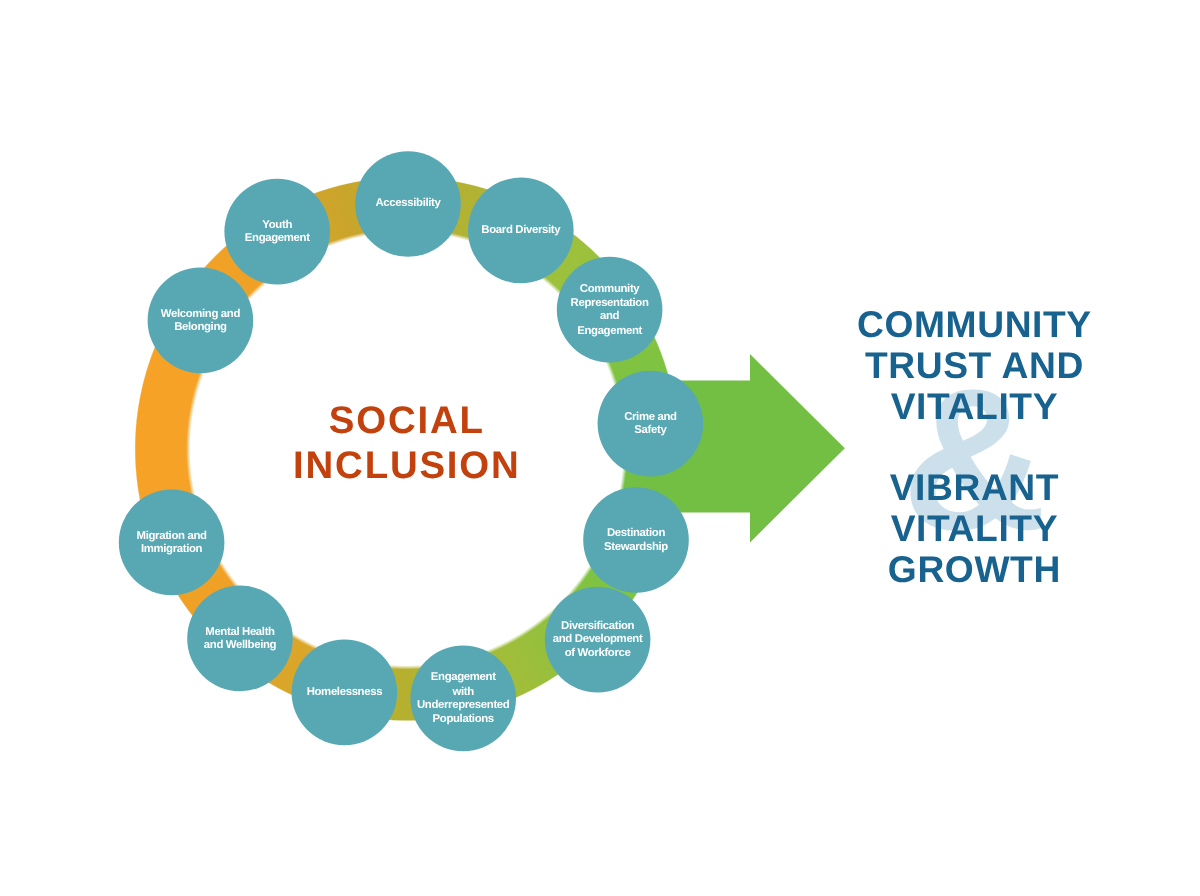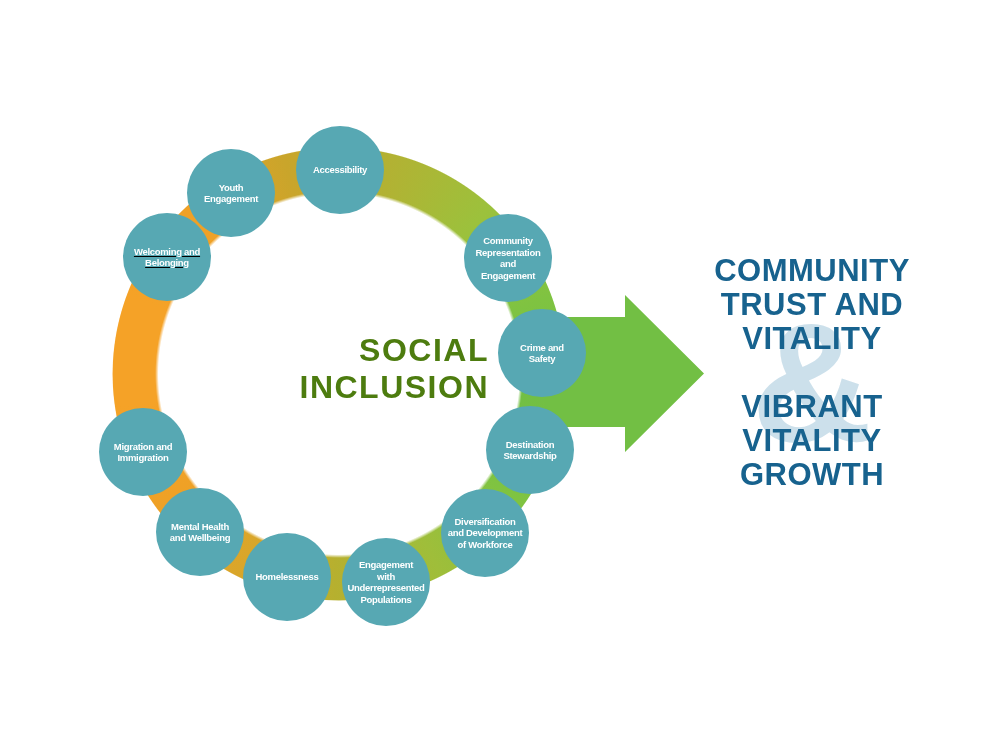--- a/index.html
+++ b/index.html
@@ -65,37 +65,37 @@
     font-weight: bold;
     font-size: 9.5px;
     line-height: 11.5px;
     letter-spacing: -0.3px;
   }
   .b0  { left:296px; top:126px; }   
   .b1  { left:390px; top:148px; }   
   .b2  { left:464px; top:214px; }   
   .b3  { left:498px; top:309px; }   
   .b4  { left:486px; top:406px; }   
-  .b5  { left:441px; top:489px; }   
+  .b5  { left:454px; top:489px; }   
   .b6  { left:342px; top:538px; }   
   .b7  { left:243px; top:533px; }   
   .b8  { left:156px; top:488px; }   
   .b9  { left:99px;  top:408px; }   
   .b10 { left:90px;  top:307px; }   
-  .b11 { left:123px; top:213px;text-decoration:underline; }   
+  .b11 { left:123px; top:223px; }   
   .b12 { left:187px; top:149px; }   
 
   
   .center-title {
     position: absolute;
     left: 189px; top: 332px;
     width: 300px;
-    text-align: right;
+    text-align: center;
     white-space: pre-line;
-    color: #4d7c0f;
+    color: #c2410c;
     font-weight: bold;
     font-size: 32px;
     line-height: 37px;
     letter-spacing: 1.5px;
     z-index: 2;
   }
 
   
   .amp {
     position: absolute;
@@ -132,20 +132,23 @@
 <div class="stage">
 
   <div class="ring"></div>
 
   <svg class="arrow-svg" width="1000" height="747" viewBox="0 0 1000 747">
     <polygon points="545,317 625,317 625,295 704,373.5 625,452 625,427 545,427" fill="#72BF44"></polygon>
   </svg>
 
   <div class="bubble b0">
       <span>Accessibility</span>
+    </div>
+  <div class="bubble b1">
+      <span>Board Diversity</span>
     </div>
   <div class="bubble b2">
       <span>Community
 Representation
 and
 Engagement</span>
     </div>
   <div class="bubble b3">
       <span>Crime and
 Safety</span>

